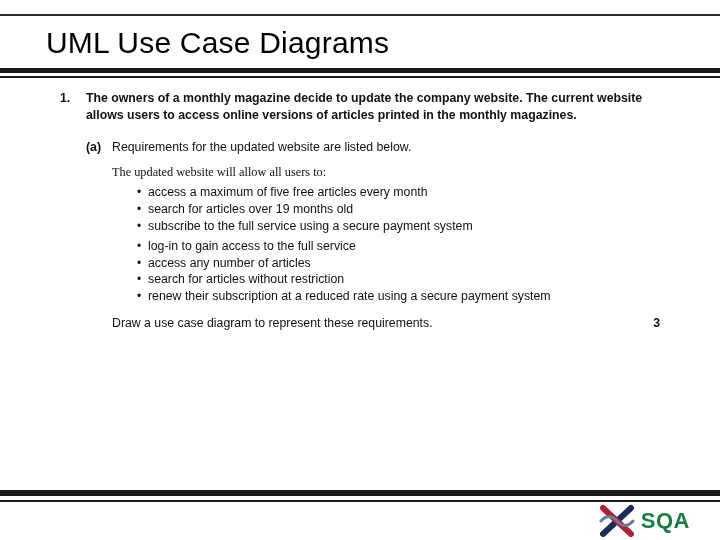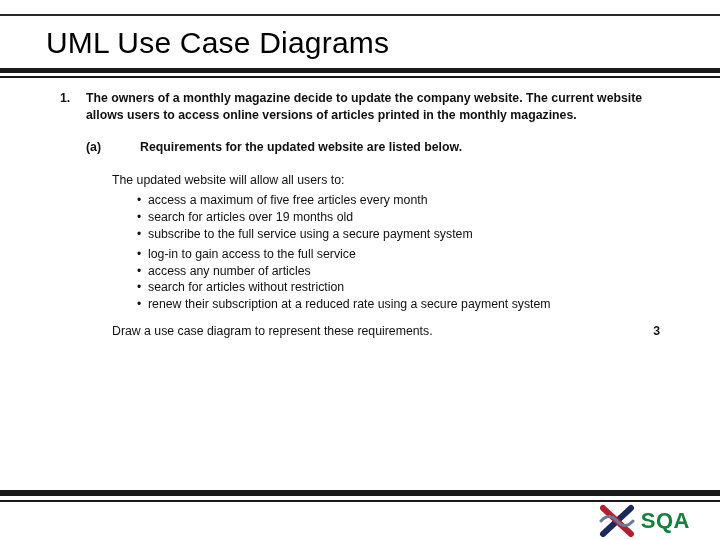--- a/index.html
+++ b/index.html
@@ -9,23 +9,23 @@
   .title { position: absolute; left: 46px; top: 26px; font-size: 30px; font-weight: 400; color: #000; letter-spacing: 0.2px; }
   .title-underline { position: absolute; left: 0; right: 0; top: 68px; }
   .title-underline .thick { border-top: 5px solid #1a1a1a; }
   .title-underline .thin { border-top: 2px solid #1a1a1a; margin-top: 3px; }
   .body { position: absolute; left: 60px; right: 60px; top: 90px; font-size: 12.3px; line-height: 1.35; color: #111; }
   .q-row { display: flex; }
   .q-num { width: 26px; font-weight: 700; }
   .q-text { flex: 1; font-weight: 700; }
   .sub-row { display: flex; margin-top: 16px; }
   .sub-label { width: 26px; margin-left: 26px; font-weight: 700; }
-  .sub-text { flex: 1; font-weight: 700; margin-left: 28px; }
+  .sub-text { flex: 1; font-weight: 400; }
   .indent { margin-left: 52px; }
-  .group-intro { margin-top: 16px; }
+  .group-intro { margin-top: 8px; font-family: Liberation Serif, serif; }
   .bullet-list { margin: 4px 0 0 70px; list-style: none; }
   .bullet-list li { display: flex; align-items: baseline; }
   .bullet-list li .dot { width: 18px; text-align: center; font-size: 12px; }
   .bullet-list li .txt { flex: 1; }
   .justify { text-align: justify; text-justify: inter-word; }
   .instruction { display: flex; justify-content: space-between; margin-top: 10px; align-items: flex-end; }
   .instruction .instr-text { flex: 1; padding-right: 40px; }
   .instruction .marks { width: 20px; text-align: right; font-weight: 700; }
   .bottom-rule { position: absolute; left: 0; right: 0; bottom: 38px; }
   .bottom-rule .thick { border-top: 6px solid #1a1a1a; }

